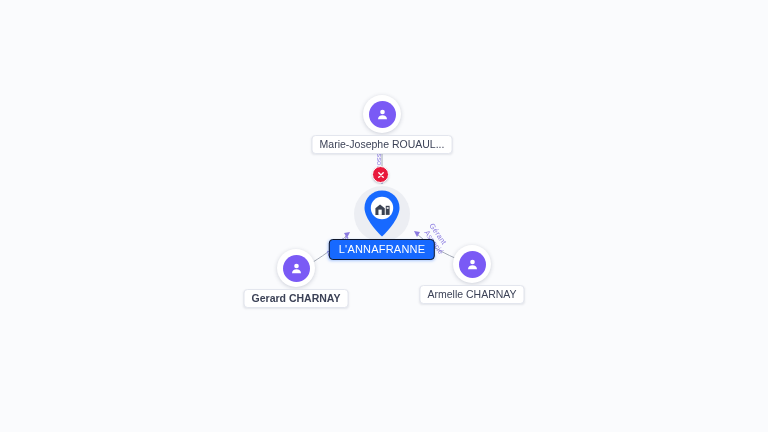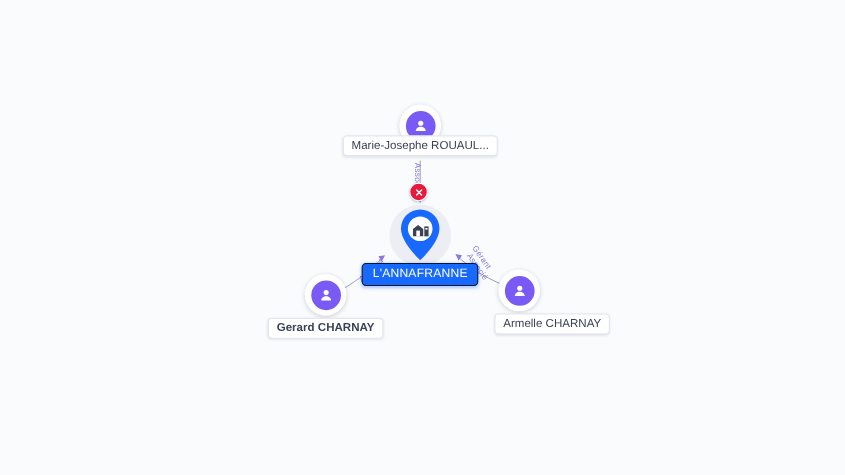--- a/index.html
+++ b/index.html
@@ -170,21 +170,21 @@
 
   <div class="person-node" style="left:382px; top:114px;">
     <div class="person-avatar">
       <div class="disc">
         <svg width="15" height="15" viewBox="0 0 24 24" aria-hidden="true">
           <circle cx="12" cy="8" r="3.7" fill="#ffffff"></circle>
           <path d="M4.8 19.5c0-3.9 3.3-6.3 7.2-6.3s7.2 2.4 7.2 6.3z" fill="#ffffff"></path>
         </svg>
       </div>
     </div>
-    <div class="node-label" style="left:0px; top:9px;">Marie-Josephe ROUAUL...</div>
+    <div class="node-label" style="left:0px; top:21px;">Marie-Josephe ROUAUL...</div>
   </div>
 
   <div class="person-node" style="left:296px; top:268px;">
     <div class="person-avatar">
       <div class="disc">
         <svg width="15" height="15" viewBox="0 0 24 24" aria-hidden="true">
           <circle cx="12" cy="8" r="3.7" fill="#ffffff"></circle>
           <path d="M4.8 19.5c0-3.9 3.3-6.3 7.2-6.3s7.2 2.4 7.2 6.3z" fill="#ffffff"></path>
         </svg>
       </div>
@@ -194,21 +194,21 @@
 
   <div class="person-node" style="left:472px; top:264px;">
     <div class="person-avatar">
       <div class="disc">
         <svg width="15" height="15" viewBox="0 0 24 24" aria-hidden="true">
           <circle cx="12" cy="8" r="3.7" fill="#ffffff"></circle>
           <path d="M4.8 19.5c0-3.9 3.3-6.3 7.2-6.3s7.2 2.4 7.2 6.3z" fill="#ffffff"></path>
         </svg>
       </div>
     </div>
-    <div class="node-label" style="left:0px; top:21px;margin-left:30px;">Armelle CHARNAY</div>
+    <div class="node-label" style="left:0px; top:21px;">Armelle CHARNAY</div>
   </div>
 
   <div class="company-node" style="left:382px; top:213px;">
 
     <div class="company-halo"></div>
 
     <div class="pin-wrap">
       <svg width="42" height="50" viewBox="0 0 42 50" aria-hidden="true">
         <path d="M21 2.5 C11.3 2.5 3.5 10.2 3.5 19.8 C3.5 31 17 45 21 48.5
                  C25 45 38.5 31 38.5 19.8 C38.5 10.2 30.7 2.5 21 2.5 Z" fill="#1769ff"></path>

